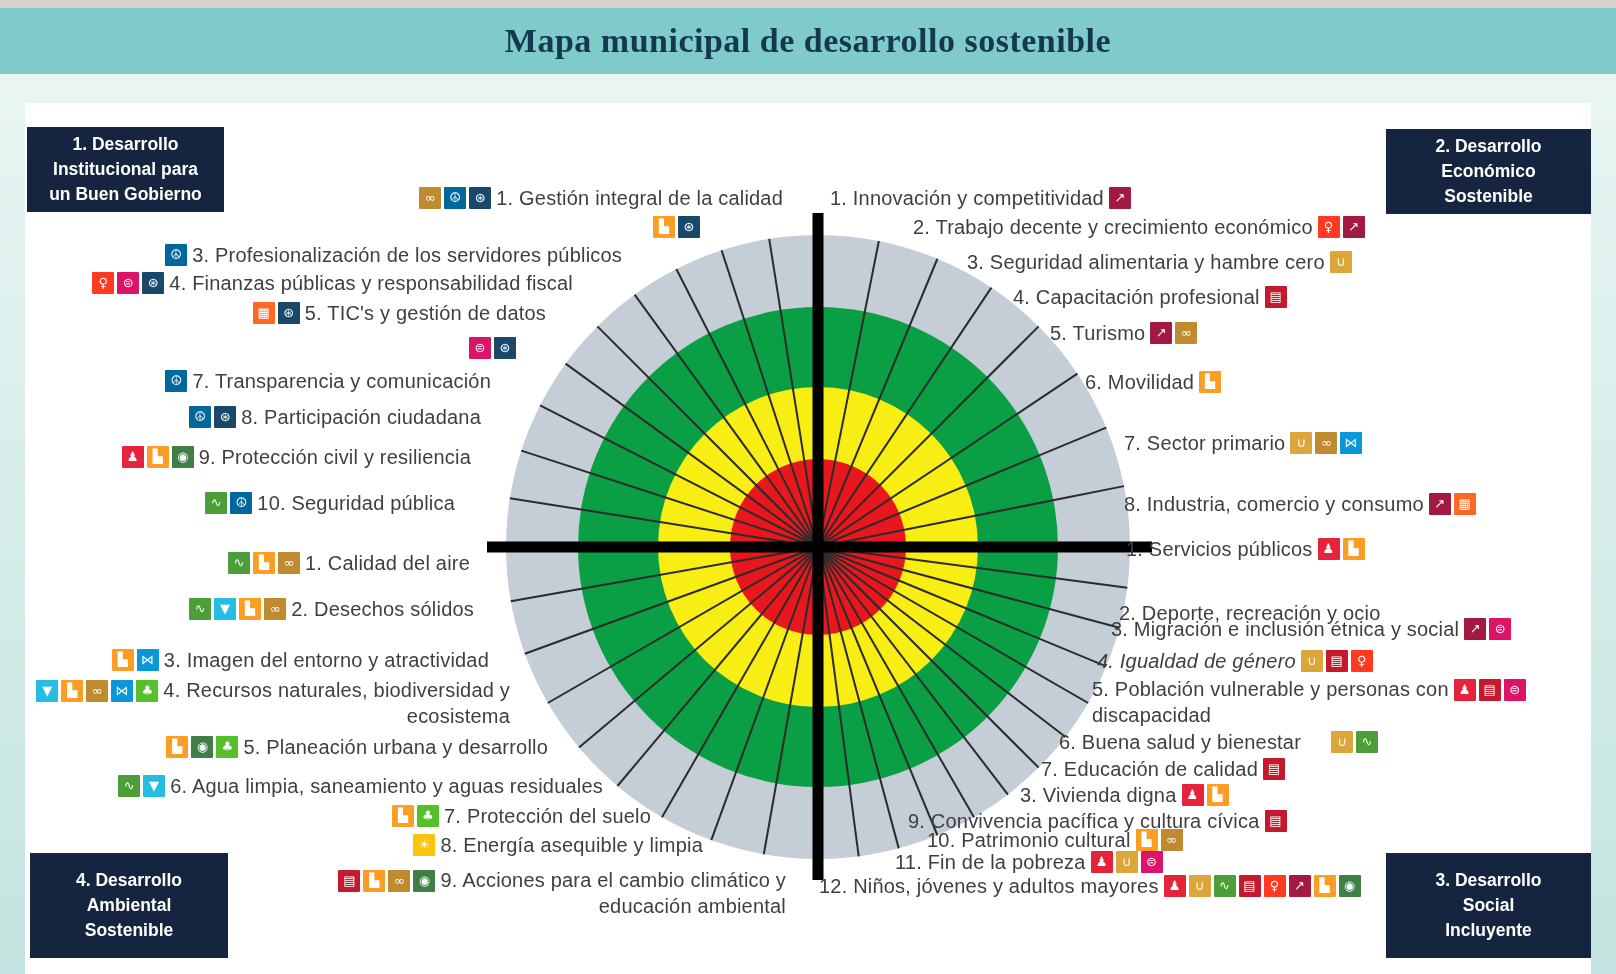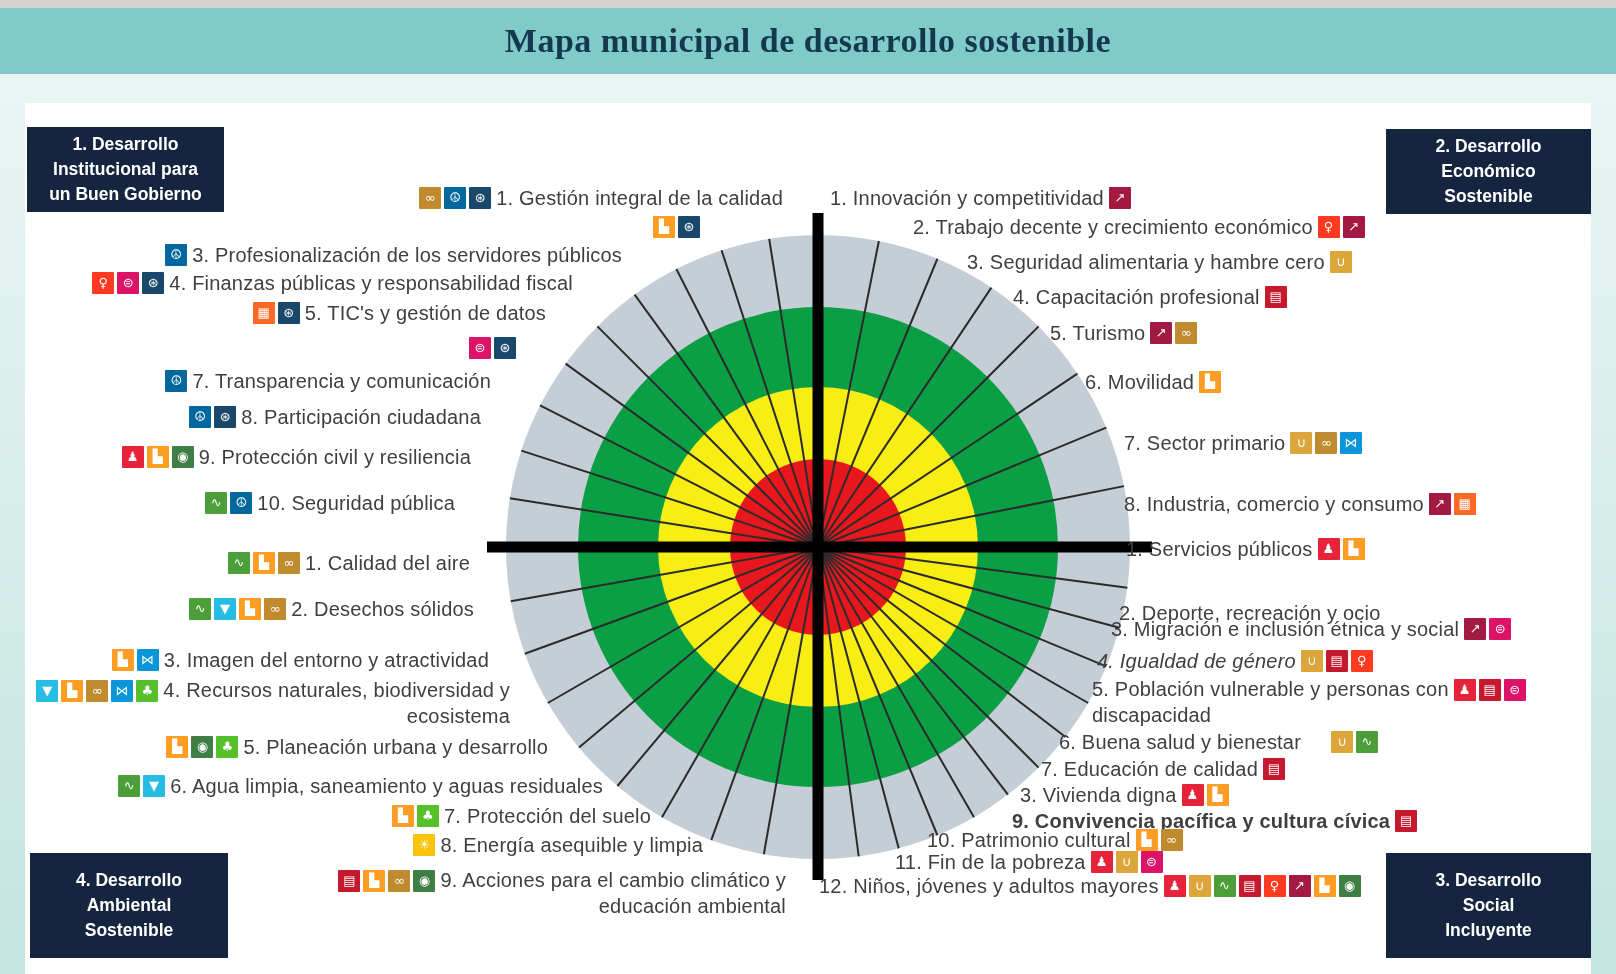--- a/index.html
+++ b/index.html
@@ -273,21 +273,21 @@
         <span class="sdg" style="background: rgb(197, 25, 45);">▤</span>
       </span>
     </div>
     <div class="row right" style="top: 782px; left: 1020px;">
       <span class="row-label">3. Vivienda digna</span>
       <span class="icons">
         <span class="sdg" style="background: rgb(229, 36, 59);">♟</span>
         <span class="sdg" style="background: rgb(253, 157, 36);">▙</span>
       </span>
     </div>
-    <div class="row right" style="top: 808px; left: 1012px; font-weight: bold;">
+    <div class="row right" style="top: 808px; left: 908px;">
       <span class="row-label">9. Convivencia pacífica y cultura cívica</span>
       <span class="icons">
         <span class="sdg" style="background: rgb(197, 25, 45);">▤</span>
       </span>
     </div>
     <div class="row right" style="top: 827px; left: 927px;">
       <span class="row-label">10. Patrimonio cultural</span>
       <span class="icons">
         <span class="sdg" style="background: rgb(253, 157, 36);">▙</span>
         <span class="sdg" style="background: rgb(191, 139, 46);">∞</span>

